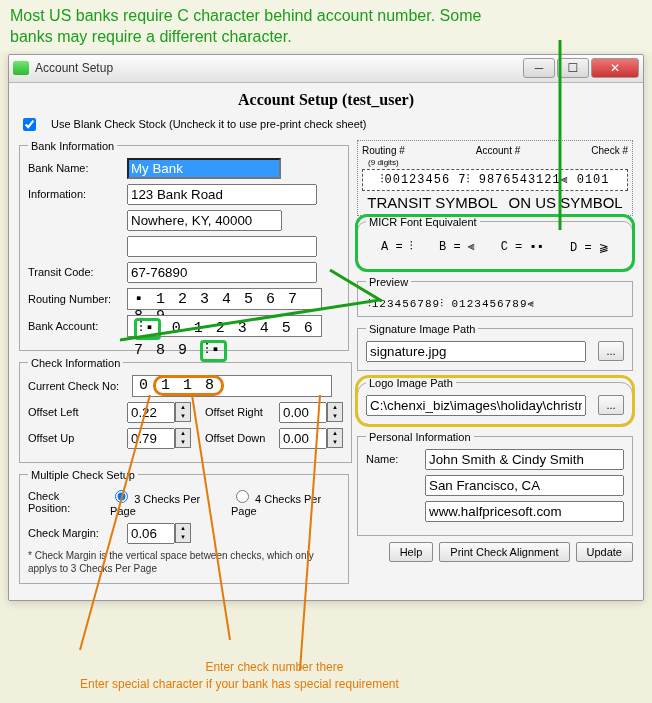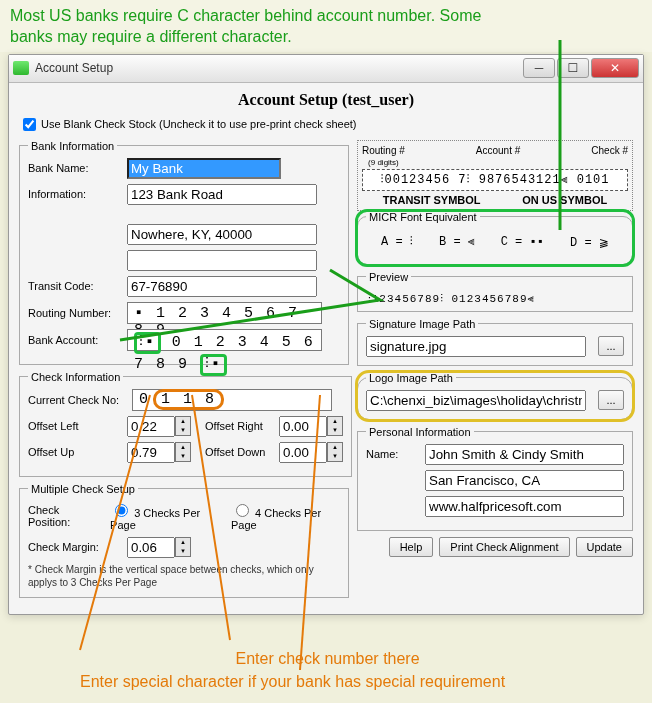--- a/index.html
+++ b/index.html
@@ -54,21 +54,21 @@
   }
   .winbtn.close { background: linear-gradient(#e77,#c33); color: #fff; width: 48px; }
   .content { padding: 8px 10px 10px; }
   .page-title {
     text-align: center;
     font-family: "Times New Roman", serif;
     font-weight: bold;
     font-size: 16px;
     padding-bottom: 6px;
   }
-  .cb-row { display: flex; align-items: center; gap: 2px; margin-bottom: 6px; }
+  .cb-row { display: flex; align-items: center; gap: 12px; margin-bottom: 6px; }
   fieldset {
     border: 1px solid #aaa;
     margin: 0 0 6px 0;
     padding: 6px 8px 8px;
   }
   legend { font-size: 11px; padding: 0 3px; }
   .cols { display: flex; gap: 8px; }
   .col-left { width: 330px; }
   .col-right { flex: 1; }
   .row { display: flex; align-items: center; margin-bottom: 5px; gap: 4px; }
@@ -90,21 +90,21 @@
   }
   .micr-labels { display: flex; justify-content: space-between; font-size: 10px; margin-bottom: 2px; }
   .micr-line {
     font-family: "Courier New", monospace;
     font-size: 12px;
     letter-spacing: 1px;
     border: 1px dashed #555;
     padding: 3px 4px;
     background: #fff;
   }
-  .micr-sym-labels { display: flex; justify-content: space-around; font-size: 11px; margin-top: 3px; font-weight: bold; }
+  .micr-sym-labels { display: flex; justify-content: space-around; font-size: 15px; margin-top: 3px; }
   .micr-equiv { display: flex; justify-content: space-around; padding: 6px 2px; font-family: "Courier New", monospace; font-size: 12px; }
   .preview-line { font-family: "Courier New", monospace; font-size: 11px; letter-spacing: 1px; padding: 4px 2px 0; }
   .btn {
     background: linear-gradient(#fafafa,#e3e3e3);
     border: 1px solid #8a8a8a;
     border-radius: 2px;
     height: 20px;
     font-size: 11px;
     padding: 0 10px;
     cursor: pointer;
@@ -117,21 +117,21 @@
   .offset-grid .row .lbl { width: 95px; }
   .offset-num { width: 48px; }
   .radio-row { display: flex; gap: 12px; align-items: center; }
   .btn-row { display: flex; gap: 6px; justify-content: flex-end; margin-top: 6px; }
   .note { font-size: 10px; color: #333; margin-top: 4px; line-height: 1.3; }
   .annotation-bottom {
     position: absolute;
     left: 80px;
     bottom: 10px;
     font-family: Arial, sans-serif;
-    font-size: 16px;
+    font-size: 12px;
     color: #e47a0a;
     line-height: 1.4;
   }
   .highlight-green { outline: 3px solid #1fbf3f; outline-offset: -1px; border-radius: 10px; }
   .highlight-orange { outline: 3px solid #e47a0a; outline-offset: -1px; border-radius: 8px; }
   .highlight-yellow { outline: 3px solid #e0c028; outline-offset: -1px; border-radius: 12px; }
   .micr-char-box { display: inline-block; border: 3px solid #1fbf3f; border-radius: 4px; padding: 0 2px; line-height: 16px; }
   svg.overlay { position: absolute; top: 0; left: 0; width: 652px; height: 703px; pointer-events: none; }
 </style>
 </head>
@@ -168,21 +168,21 @@
           <div class="row">
             <span class="lbl">Bank Name:</span>
             <input class="field sel-bg" style="width: 154px;" value="My Bank">
           </div>
           <div class="row">
             <span class="lbl">Information:</span>
             <input class="field" style="width: 190px;" value="123 Bank Road">
           </div>
           <div class="row">
               <span class="lbl"></span>
-              <input class="field" style="width: 190px; margin-top: 14px;" value="Nowhere, KY, 40000">
+              <input class="field" style="width: 155px;" value="Nowhere, KY, 40000">
             </div>
           <div class="row">
               <span class="lbl"></span>
               <input class="field" style="width: 190px;" value="">
             </div>
           <div class="row">
             <span class="lbl">Transit Code:</span>
             <input class="field" style="width: 190px;" value="67-76890">
           </div>
           <div class="row">

